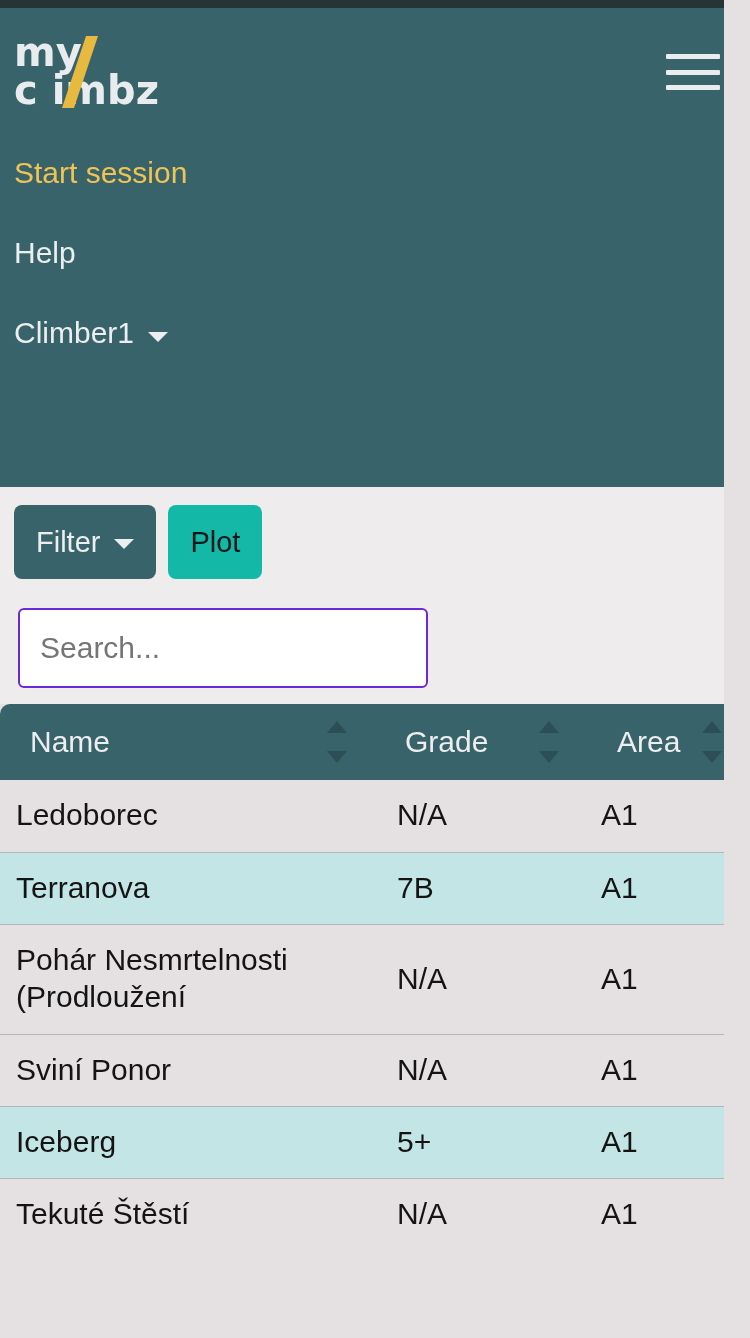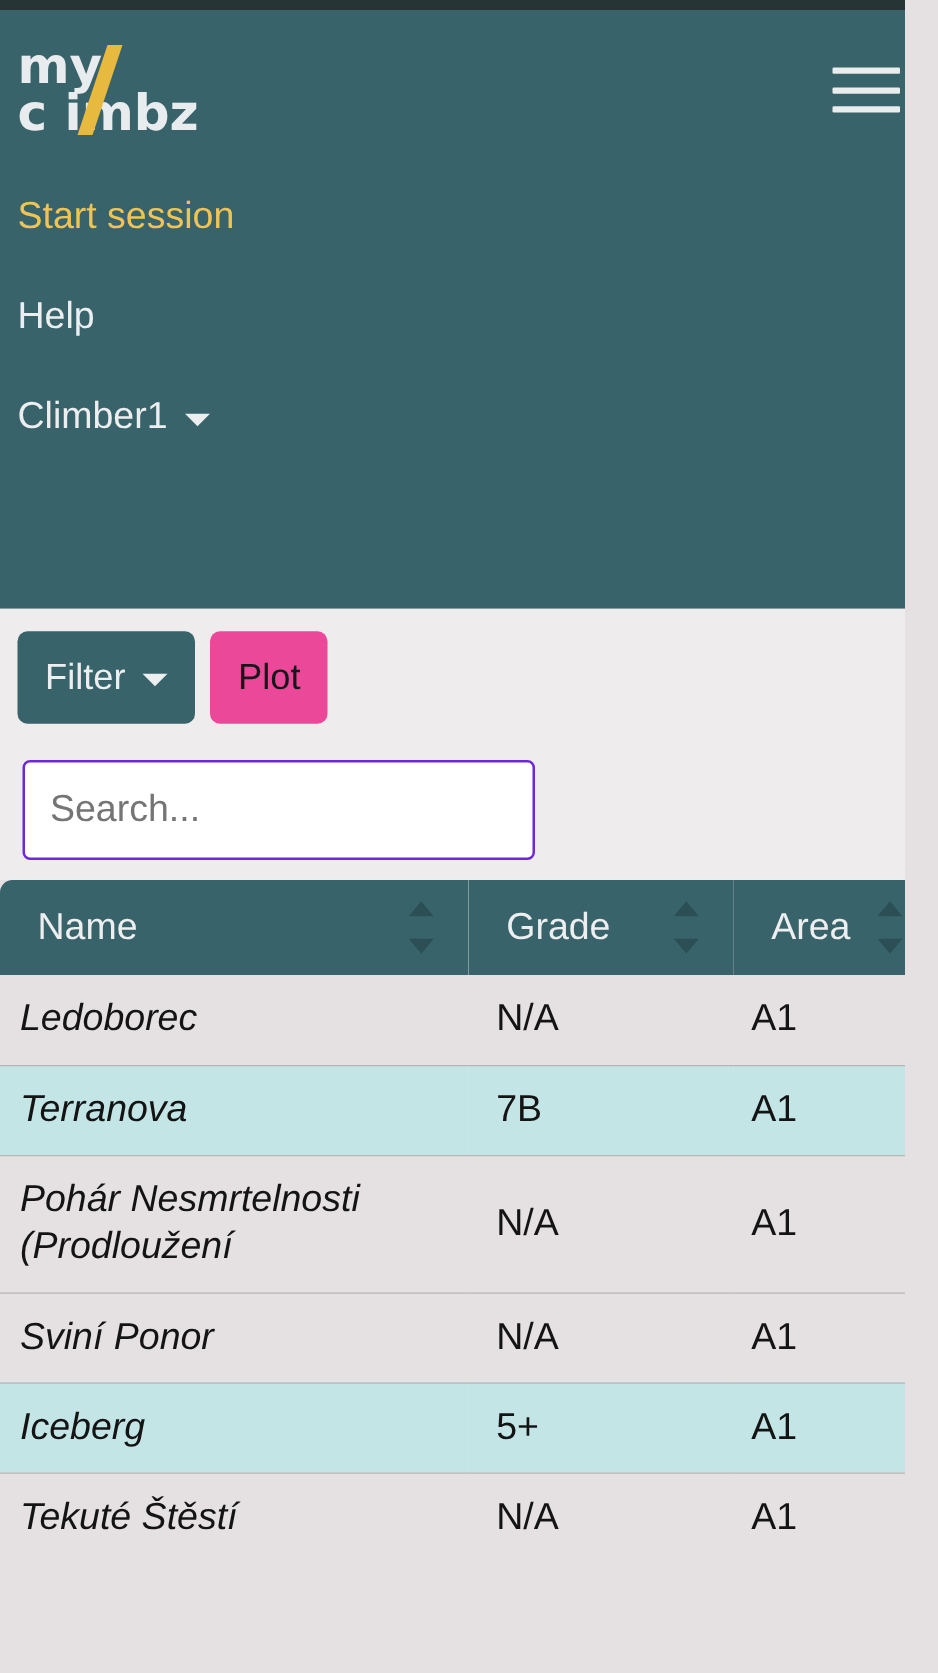--- a/index.html
+++ b/index.html
@@ -134,21 +134,21 @@
     align-items: center;
     white-space: nowrap;
   }
 
   .btn-filter {
     background: #38636a;
     color: #eceeef;
   }
 
   .btn-plot {
-    background: #ec4899;
+    background: #14b8a6;
     color: #14181a;
   }
 
   .search-wrap {
     position: absolute;
     left: 18px;
     top: 121px;
   }
 
   .search-input {
@@ -234,21 +234,21 @@
 
   tbody tr.row-odd  { background: #e5e1e2; }
   tbody tr.row-even { background: #c3e5e5; }
 
   tbody tr td { border-top: 1px solid #b6b6b6; }
   tbody tr:first-child td { border-top: none; }
 
   tbody td.cell-grade { padding-left: 22px; }
   tbody td.cell-area  { padding-left: 14px; }
 
-  .cell-name { white-space: pre-line; font-style: italic; }
+  .cell-name { white-space: pre-line; }
 </style>
 </head>
 <body>
 
 <div id="app">
 
   <div class="top-strip"></div>
 
   <nav class="navbar">
 

